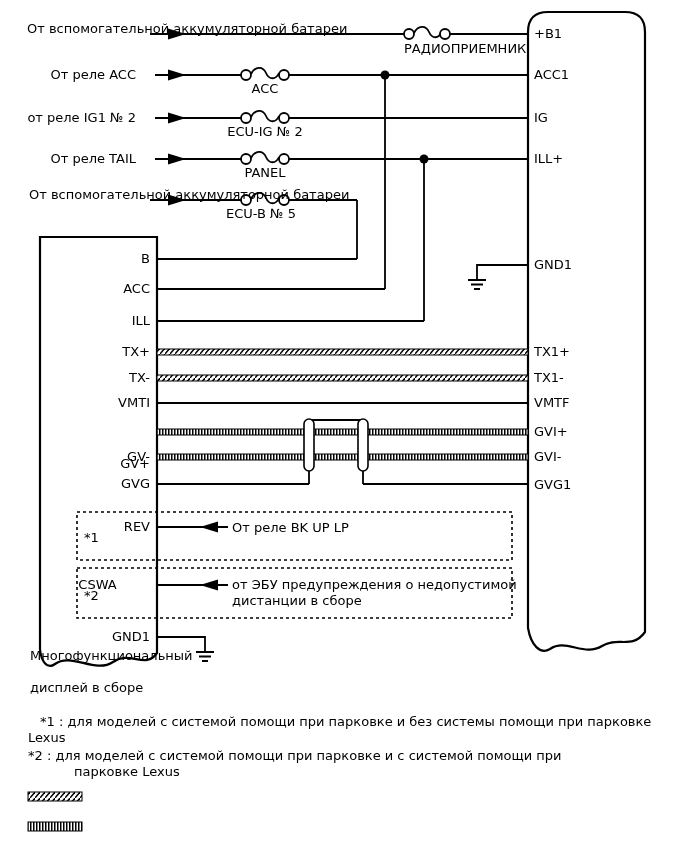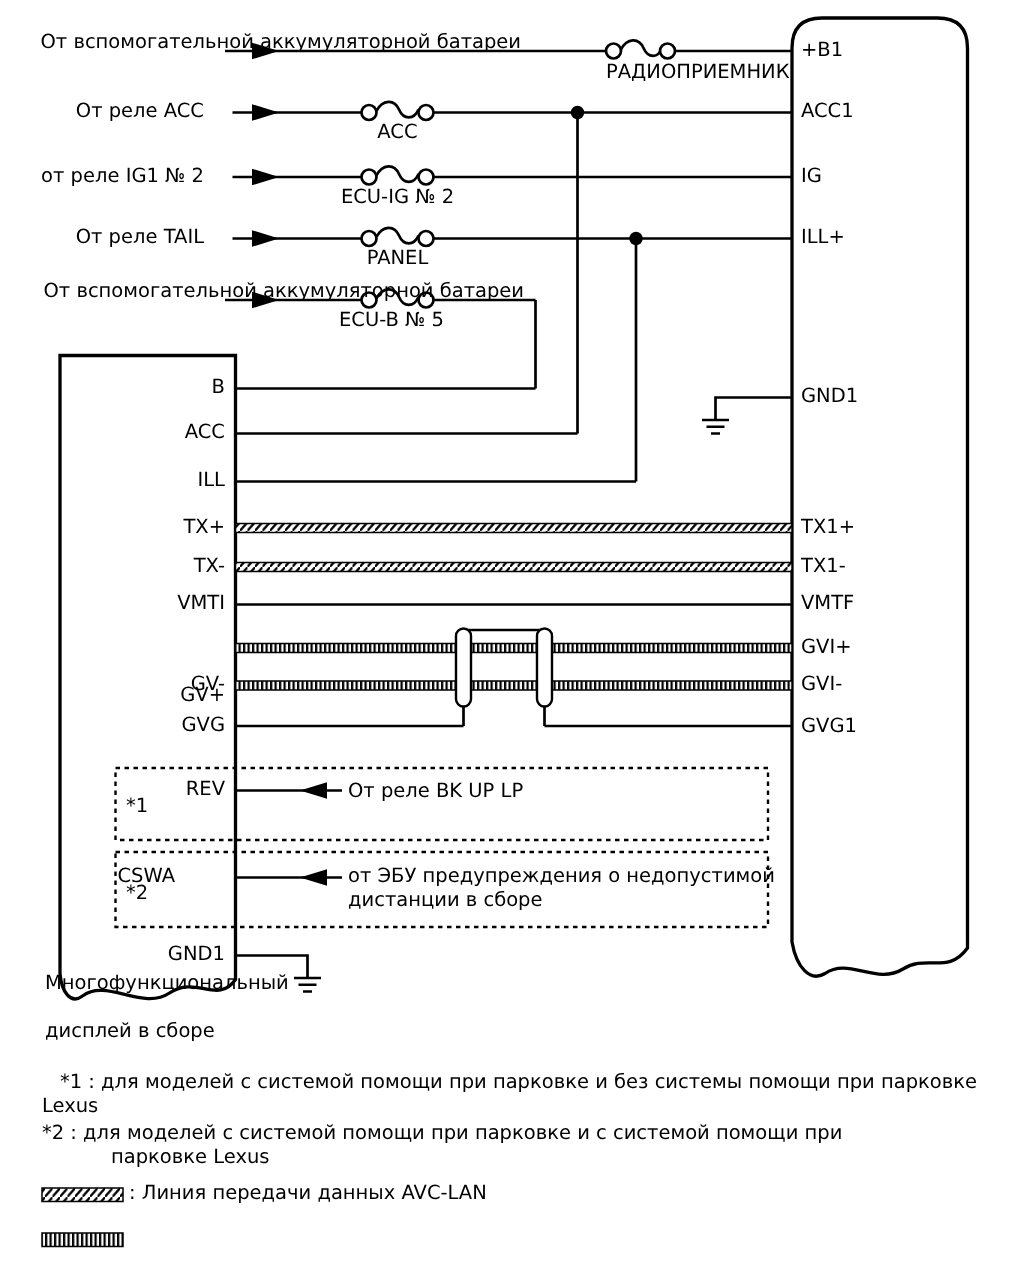--- a/index.html
+++ b/index.html
@@ -193,16 +193,15 @@
   <div class="lbl" style="left:232px;top:593px;">дистанции в сборе</div>
 
   <div class="lbl" style="left:30px;top:648px;">Многофункциональный</div>
   <div class="lbl" style="left:30px;top:680px;">дисплей в сборе</div>
 
   <div class="lbl" style="left:28px;top:714px;margin-left:12px;">*1 : для моделей с системой помощи при парковке и без системы помощи при парковке</div>
   <div class="lbl" style="left:28px;top:730px;">Lexus</div>
   <div class="lbl" style="left:28px;top:748px;">*2 : для моделей с системой помощи при парковке и с системой помощи при</div>
   <div class="lbl" style="left:28px;top:764px;margin-left:46px;">парковке Lexus</div>
 
-  <div class="lbl" style="left:86px;top:788px;">: Линия передачи данных AVC-LAN</div>
   <div class="lbl" style="left:86px;top:818px;margin-top:40px;">: Кабель GVIF</div>
 
 </div>
 
 </body></html>

